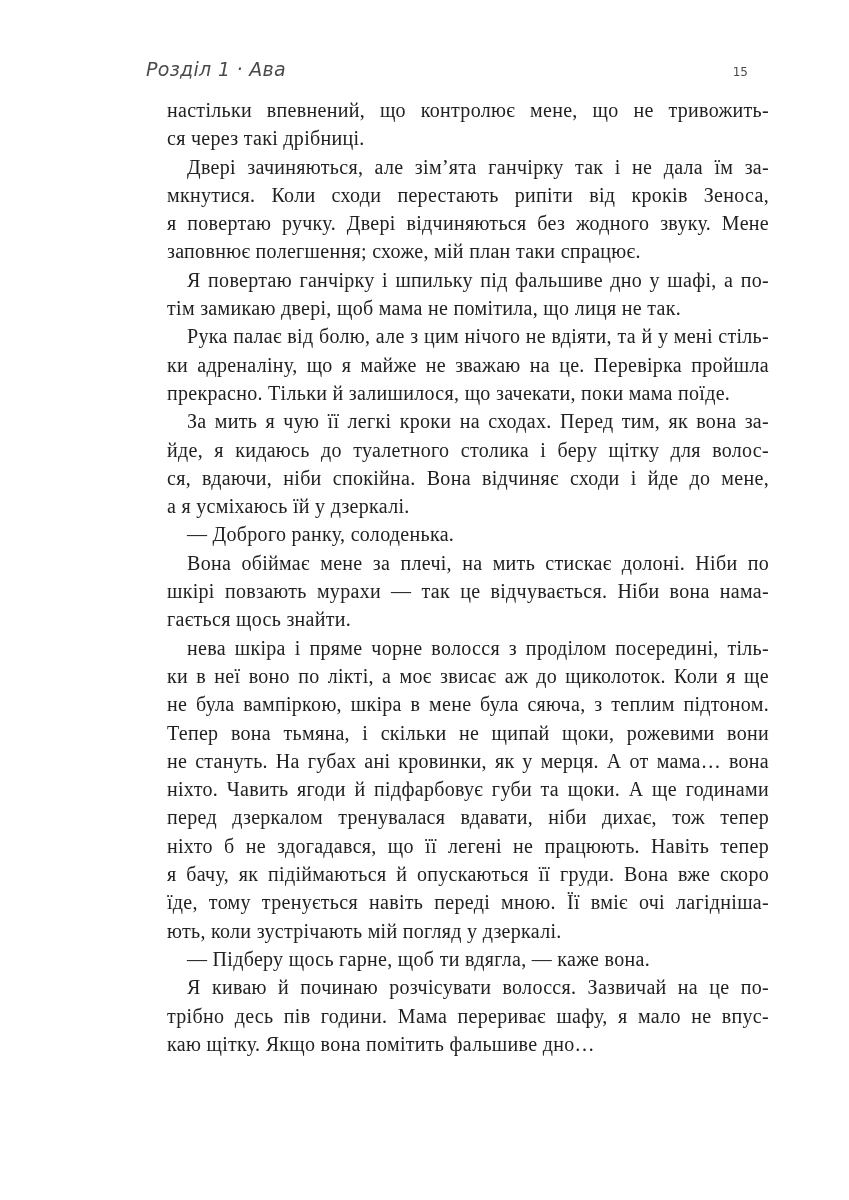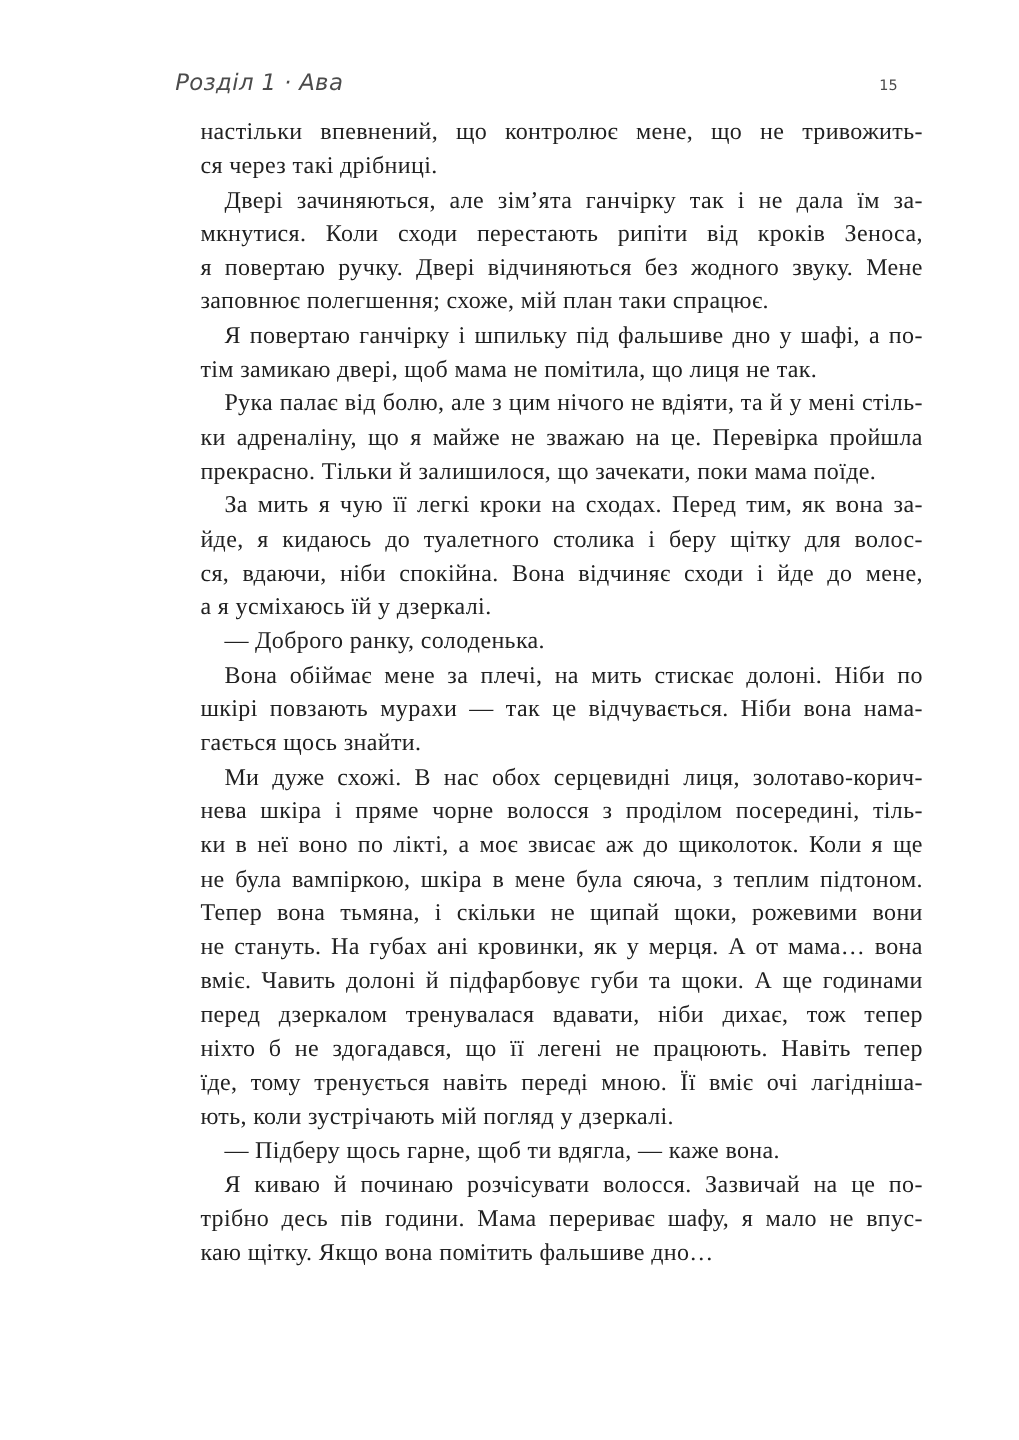--- a/index.html
+++ b/index.html
@@ -96,29 +96,29 @@
       </div>
       <div class="para indent">
         <div class="line last">— Доброго ранку, солоденька.</div>
       </div>
       <div class="para indent">
         <div class="line">Вона обіймає мене за плечі, на мить стискає долоні. Ніби по</div>
         <div class="line">шкірі повзають мурахи — так це відчувається. Ніби вона нама-</div>
         <div class="line last">гається щось знайти.</div>
       </div>
       <div class="para indent">
-        <div class="line">Ми дуже схожі. В нас обох серцевидні лиця, золотаво-корич-</div>
         <div class="line">нева шкіра і пряме чорне волосся з проділом посередині, тіль-</div>
         <div class="line">ки в неї воно по лікті, а моє звисає аж до щиколоток. Коли я ще</div>
         <div class="line">не була вампіркою, шкіра в мене була сяюча, з теплим підтоном.</div>
         <div class="line">Тепер вона тьмяна, і скільки не щипай щоки, рожевими вони</div>
         <div class="line">не стануть. На губах ані кровинки, як у мерця. А от мама… вона</div>
-        <div class="line">вміє. Чавить долоні й підфарбовує губи та щоки. А ще годинами</div>
+        <div class="line">ніхто. Чавить ягоди й підфарбовує губи та щоки. А ще годинами</div>
         <div class="line">перед дзеркалом тренувалася вдавати, ніби дихає, тож тепер</div>
         <div class="line">ніхто б не здогадався, що її легені не працюють. Навіть тепер</div>
+        <div class="line">я бачу, як підіймаються й опускаються її груди. Вона вже скоро</div>
         <div class="line">їде, тому тренується навіть переді мною. Її вміє очі лагідніша-</div>
         <div class="line last">ють, коли зустрічають мій погляд у дзеркалі.</div>
       </div>
       <div class="para indent">
         <div class="line last">— Підберу щось гарне, щоб ти вдягла, — каже вона.</div>
       </div>
       <div class="para indent">
         <div class="line">Я киваю й починаю розчісувати волосся. Зазвичай на це по-</div>
         <div class="line">трібно десь пів години. Мама перериває шафу, я мало не впус-</div>
         <div class="line last">каю щітку. Якщо вона помітить фальшиве дно…</div>

